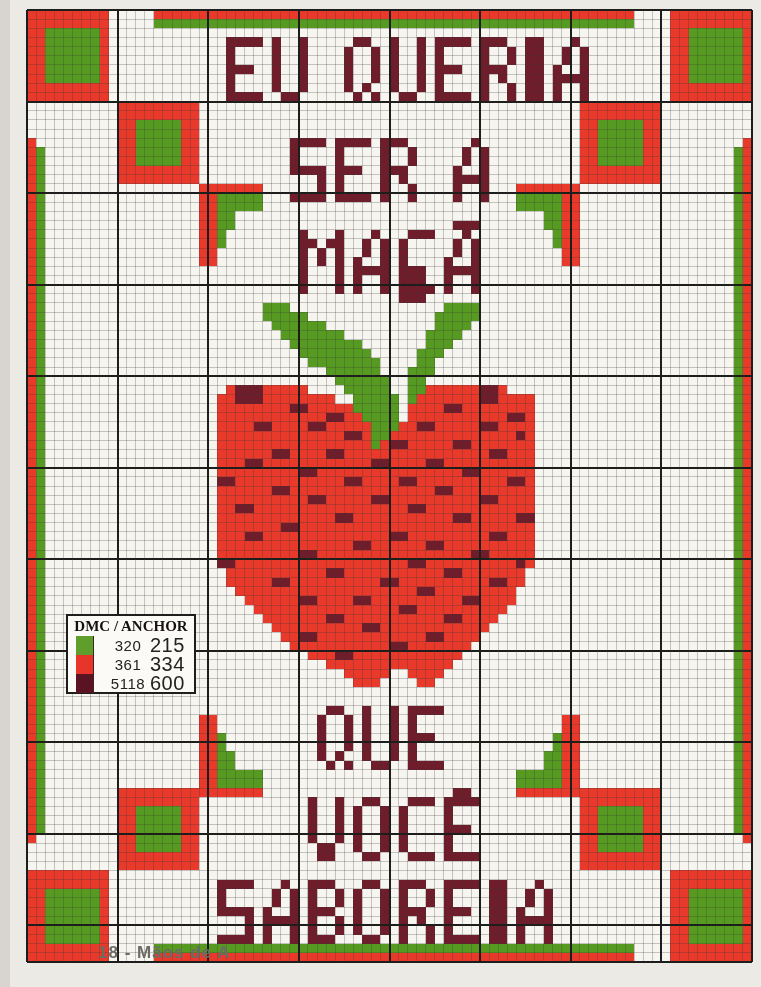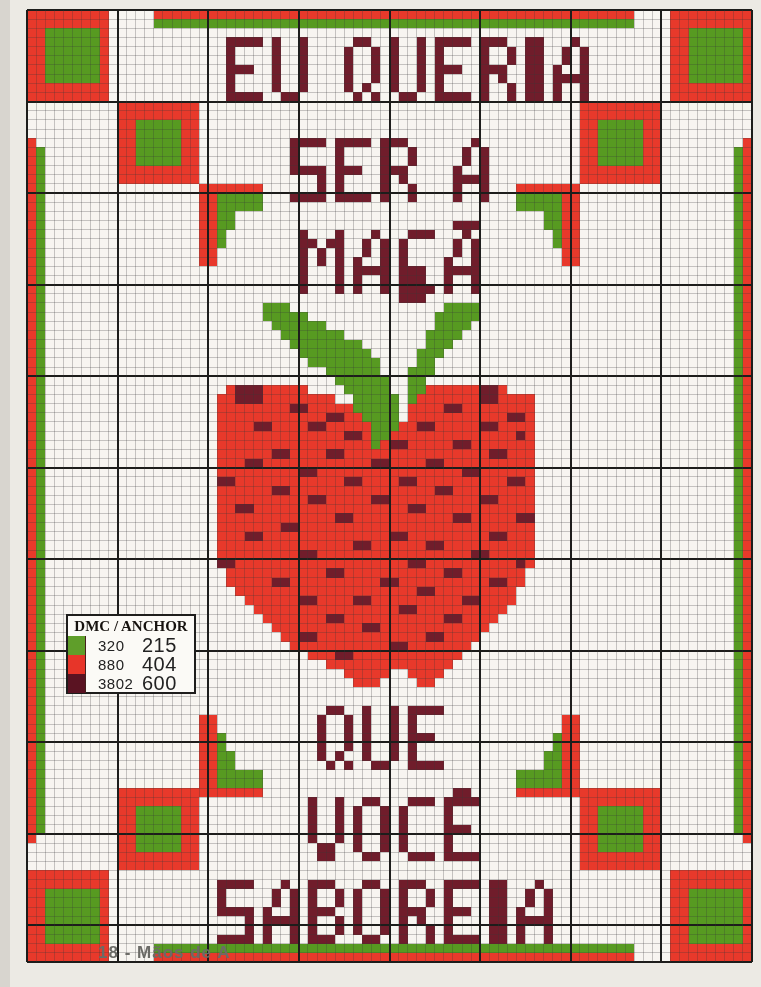--- a/index.html
+++ b/index.html
@@ -14,21 +14,21 @@
   .legend{
     position:absolute;left:56px;top:614px;width:130px;height:80px;
     background:#fbfaf6;border:2px solid #1e1e1c;box-sizing:border-box;
     z-index:5;
   }
   .legend-title{
     font-family:"Liberation Serif",serif;font-weight:bold;font-size:15px;
     color:#16120f;text-align:center;margin-top:2px;letter-spacing:0px;
     white-space:nowrap;
   }
-  .legend-rows{position:absolute;left:0;top:20px;width:100%;}
+  .legend-rows{position:absolute;left:8px;top:20px;width:100%;text-align:center;}
   .legend-row{display:flex;align-items:center;height:19px;}
   .legend-chip{
     width:17px;height:19px;flex:0 0 17px;border-right:1px solid #44201e;
   }
   .legend-dmc{
     width:44px;margin-left:12px;font-size:15px;color:#222;letter-spacing:0.5px;
   }
   .legend-anchor{font-size:20px;color:#222;letter-spacing:0.5px;}
   .caption{
     position:absolute;left:88px;top:943px;height:15px;overflow:hidden;
@@ -1952,26 +1952,26 @@
   <div class="legend">
     <div class="legend-title">DMC / ANCHOR</div>
     <div class="legend-rows">
         <div class="legend-row">
           <span class="legend-chip" style="background: rgb(95, 158, 42);"></span>
           <span class="legend-dmc">320</span>
           <span class="legend-anchor">215</span>
         </div>
         <div class="legend-row">
           <span class="legend-chip" style="background: rgb(231, 53, 41);"></span>
-          <span class="legend-dmc">880</span>
-          <span class="legend-anchor">404</span>
+          <span class="legend-dmc">361</span>
+          <span class="legend-anchor">334</span>
         </div>
         <div class="legend-row">
           <span class="legend-chip" style="background: rgb(90, 19, 34);"></span>
-          <span class="legend-dmc">3802</span>
+          <span class="legend-dmc">5118</span>
           <span class="legend-anchor">600</span>
         </div>
       </div>
   </div>
 
   <div class="caption">18 - Mãos de A</div>
 
 </div>
 
 </body></html>

